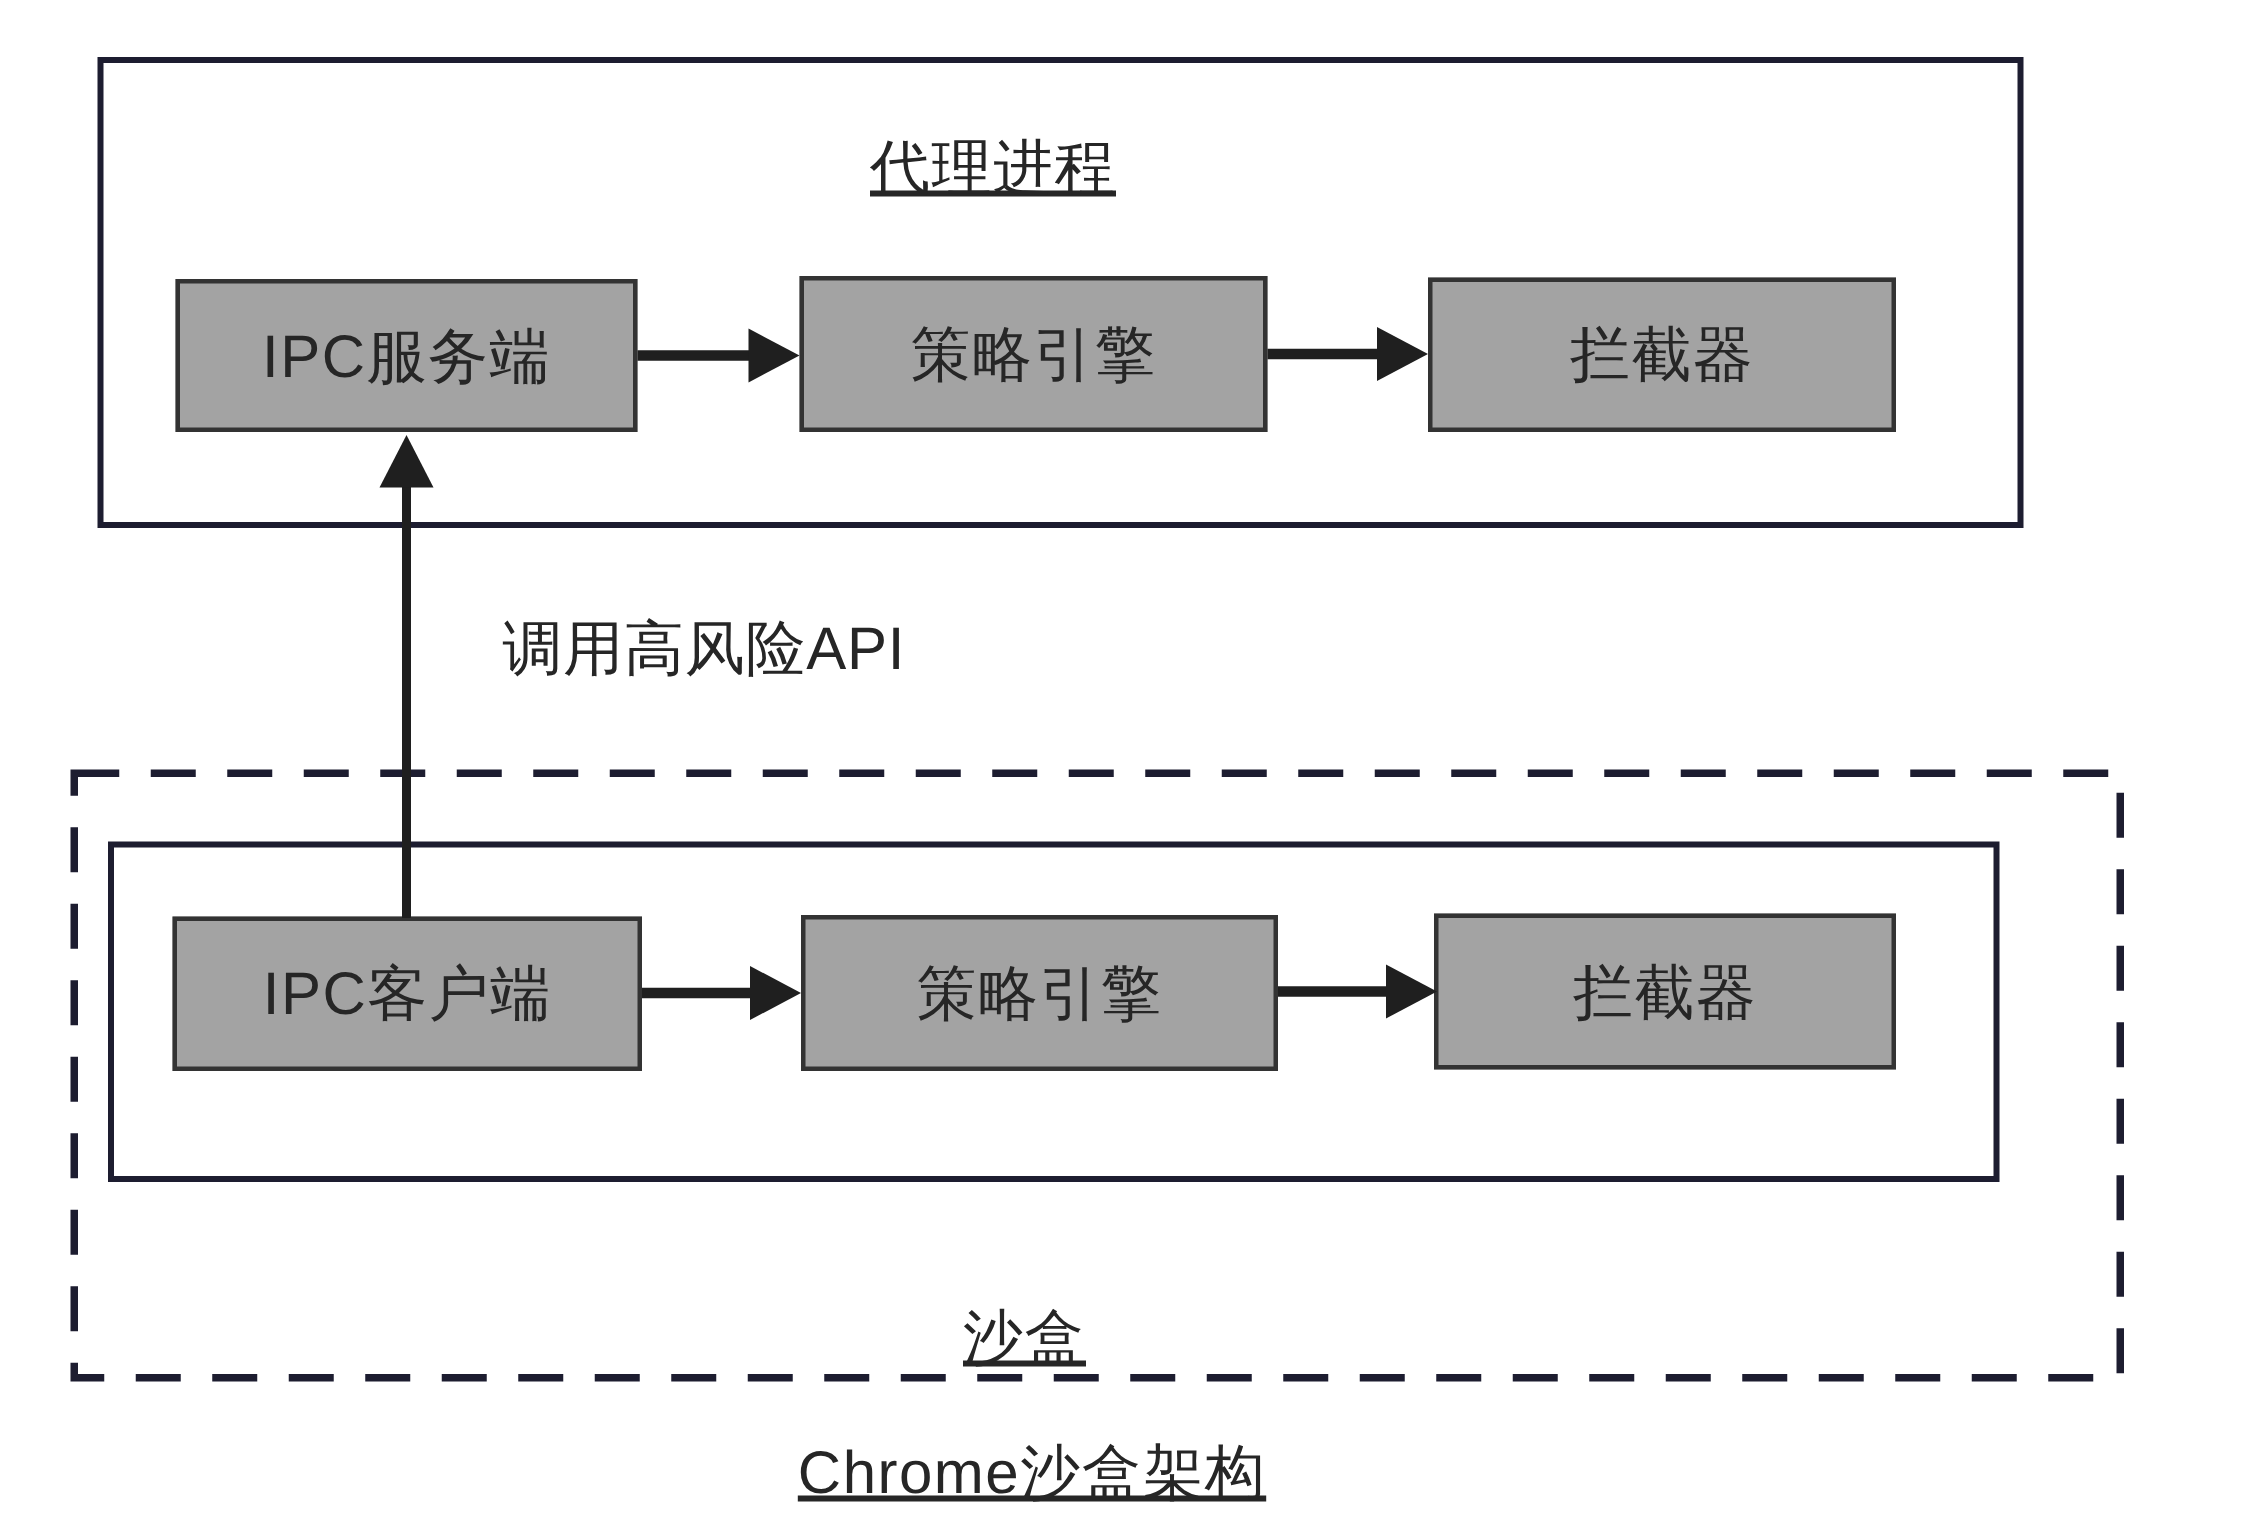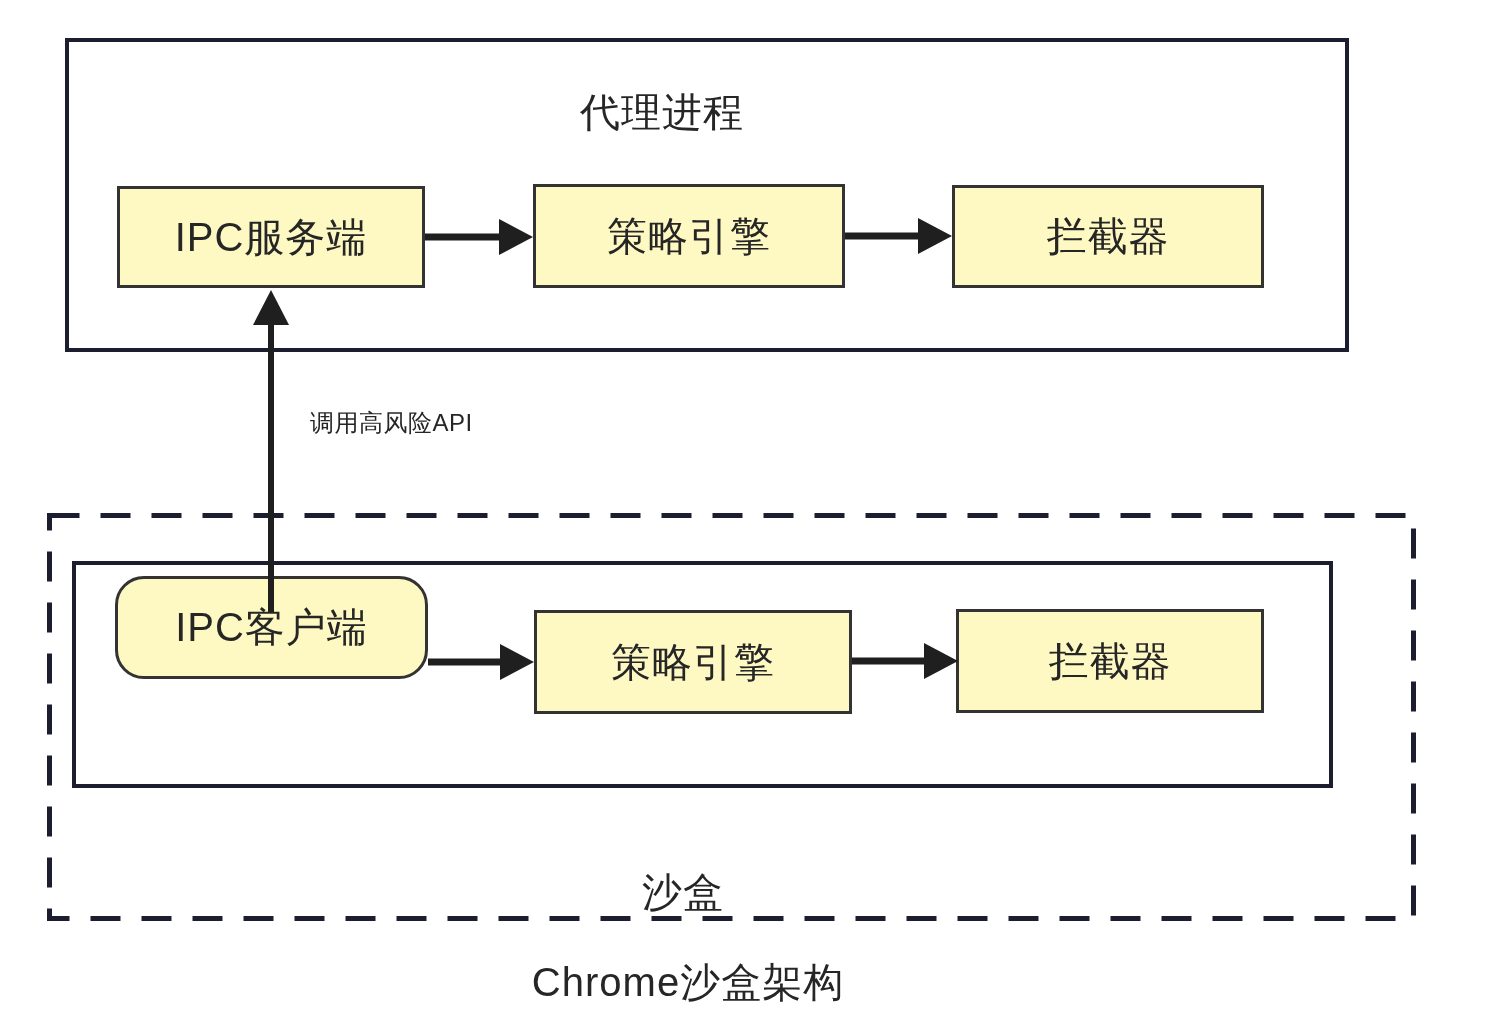--- a/index.html
+++ b/index.html
@@ -22,42 +22,42 @@
     overflow: hidden;
   }
   .frame {
     position: absolute;
     border: 4px solid var(--frame);
     background: transparent;
     z-index: 1;
   }
   .node {
     position: absolute;
-    background: #fef9c3;
+    background: #a3a3a3;
     border: 3px solid var(--node-border);
     display: flex;
     align-items: center;
     justify-content: center;
     font-size: 40px;
     color: var(--text);
     z-index: 3;
     letter-spacing: 1px;
     white-space: nowrap;
   }
   .label {
     position: absolute;
     color: var(--text);
     font-size: 40px;
     line-height: 1.2;
     white-space: nowrap;
     z-index: 4;
     letter-spacing: 1px;
   }
-  .label.centered { transform: translateX(-50%); }
-  .edge-label { font-size: 24px; letter-spacing: 0.5px; }
+  .label.centered { transform: translateX(-50%); text-decoration: underline; }
+  .edge-label { font-size: 40px; letter-spacing: 0.5px; margin-left: 25px; }
   svg.overlay {
     position: absolute;
     left: 0; top: 0;
     width: 1499px; height: 1014px;
     z-index: 5;
     pointer-events: none;
   }
   svg.underlay {
     position: absolute;
     left: 0; top: 0;
@@ -91,21 +91,21 @@
   </div>
   <div class="node" style="left:533px; top:184px; width:312px; height:104px;">
     <span>策略引擎</span>
   </div>
   <div class="node" style="left:952px; top:185px; width:312px; height:103px;">
     <span>拦截器</span>
   </div>
 
   <div class="frame" style="left:72px; top:561px; width:1261px; height:227px;"></div>
 
-  <div class="node" style="left:115px; top:576px; width:313px; height:103px;border-radius:29px;">
+  <div class="node" style="left:115px; top:611px; width:313px; height:103px;">
     <span>IPC客户端</span>
   </div>
   <div class="node" style="left:534px; top:610px; width:318px; height:104px;">
     <span>策略引擎</span>
   </div>
   <div class="node" style="left:956px; top:609px; width:308px; height:104px;">
     <span>拦截器</span>
   </div>
 
   <div class="label centered" style="left:683px; top:868px;">沙盒</div>

